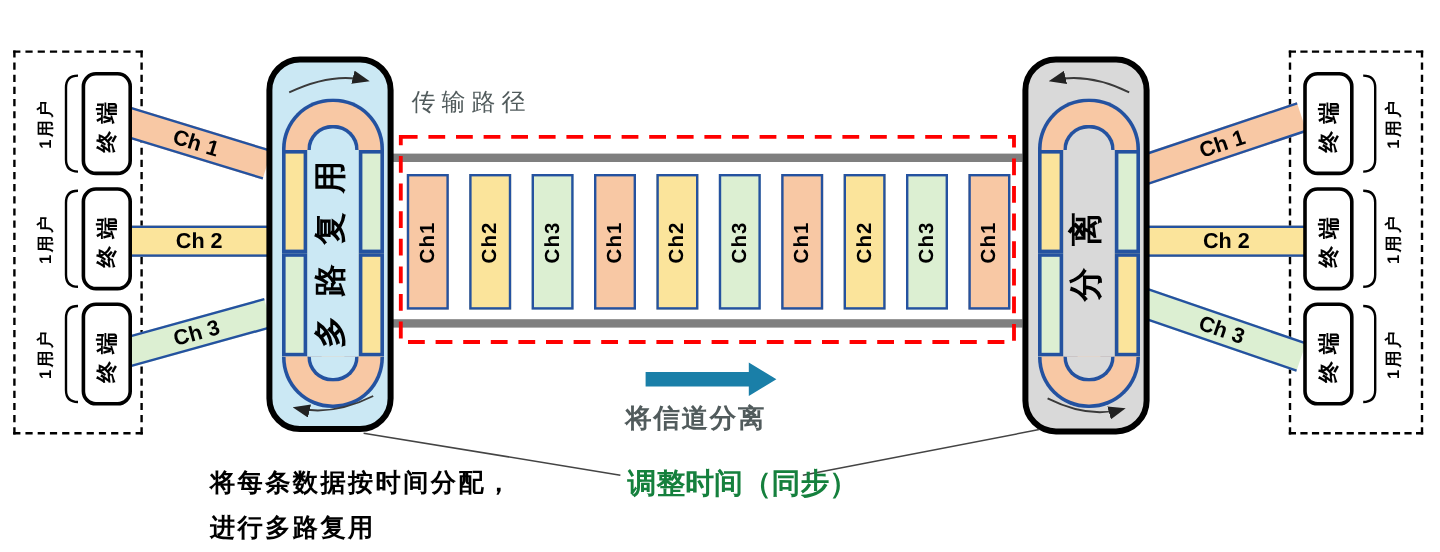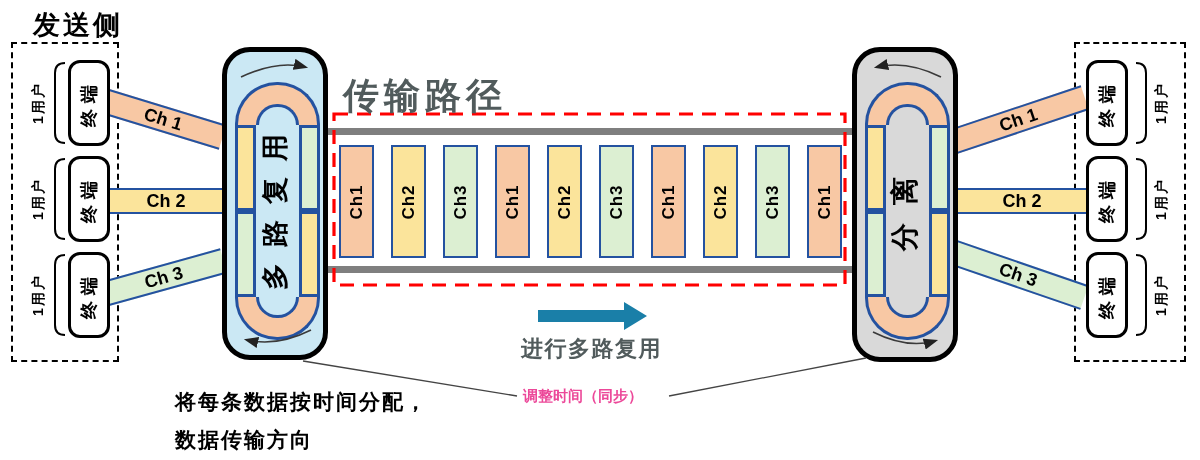--- a/index.html
+++ b/index.html
@@ -15,24 +15,24 @@
     --slate:#515B5C;
   }
   *{margin:0;padding:0;box-sizing:border-box;}
   body{background:#fff;font-family:"Liberation Sans","DejaVu Sans",sans-serif;}
   #canvas{position:relative;width:1200px;height:460px;background:#fff;overflow:hidden;}
 
   .abs{position:absolute;}
 
   
   .side-title{font-size:27px;font-weight:bold;color:#000;letter-spacing:3px;z-index:30;}
-  .path-title{font-size:36px;font-weight:bold;color:var(--slate);letter-spacing:5px;z-index:30;}
+  .path-title{font-size:20px;font-weight:normal;color:var(--slate);letter-spacing:5px;z-index:30;}
   .caption{font-size:21px;font-weight:bold;color:#000;letter-spacing:2px;z-index:30;}
   .dir-label{font-size:22px;font-weight:bold;color:var(--slate);letter-spacing:1.5px;z-index:30;}
-  .sync-label{font-size:15px;font-weight:bold;color:#ec4899;z-index:30;}
+  .sync-label{font-size:24px;font-weight:bold;color:#15803d;z-index:30;}
 
   
   .dashed-box{border:2.5px dashed #000;z-index:1;background:transparent;}
 
   
   .ugroup{position:absolute;height:86px;z-index:4;}
   .ulabel-wrap{position:absolute;top:0;height:100%;width:20px;display:flex;align-items:center;justify-content:center;}
   .ulabel{white-space:nowrap;transform:rotate(-90deg);font-size:14px;font-weight:bold;letter-spacing:2px;color:#000;}
   .brace{position:absolute;top:1px;}
   .terminal{position:absolute;top:0;width:42px;height:86px;background:#fff;border:3.5px solid #000;
@@ -76,21 +76,20 @@
   .slot span{white-space:nowrap;transform:rotate(-90deg);font-size:17px;font-weight:600;letter-spacing:1px;color:#000;}
 
   .overlay{position:absolute;left:0;top:0;z-index:20;pointer-events:none;}
   .flow-arrow{position:absolute;z-index:30;}
 </style>
 </head>
 <body>
 
 <div id="canvas">
 
-  <div class="abs side-title" style="left:33px;top:7px;">发送侧</div>
   <div class="abs path-title" style="left:343px;top:72px;">传输路径</div>
 
   <div class="abs dashed-box" style="left:11px;top:42px;width:108px;height:320px;"></div>
 
   <div class="abs dashed-box" style="left:1074px;top:42px;width:112px;height:320px;"></div>
 
   <div class="rail" style="top:128px;"></div>
   <div class="rail" style="top:266px;"></div>
 
   <div class="ribbon bg1" style="left:104px;top:88px;width:124px;transform:rotate(17deg);">
@@ -274,19 +273,19 @@
 
   <svg class="overlay" width="1200" height="460">
     <rect x="334" y="114" width="511" height="171" fill="none" stroke="#FF0000" stroke-width="3.2" stroke-dasharray="14 9"></rect>
     <line x1="303" y1="361" x2="517" y2="396" stroke="#444" stroke-width="1.3"></line>
     <line x1="669" y1="396" x2="866" y2="358" stroke="#444" stroke-width="1.3"></line>
   </svg>
 
   <svg class="flow-arrow" style="left:536px;top:299px;" width="114" height="34">
     <polygon points="2,11 88,11 88,3 111,17 88,31 88,23 2,23" fill="#1A7FA8"></polygon>
   </svg>
-  <div class="abs dir-label" style="left:521px;top:334px;">进行多路复用</div>
+  <div class="abs dir-label" style="left:521px;top:334px;">将信道分离</div>
   <div class="abs sync-label" style="left:523px;top:387px;">调整时间（同步）</div>
 
   <div class="abs caption" style="left:175px;top:388px;">将每条数据按时间分配，</div>
-  <div class="abs caption" style="left:175px;top:426px;">数据传输方向</div>
+  <div class="abs caption" style="left:175px;top:426px;">进行多路复用</div>
 
 </div>
 
 </body></html>

